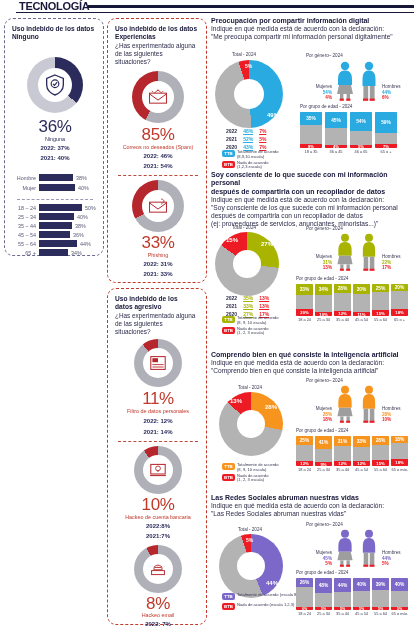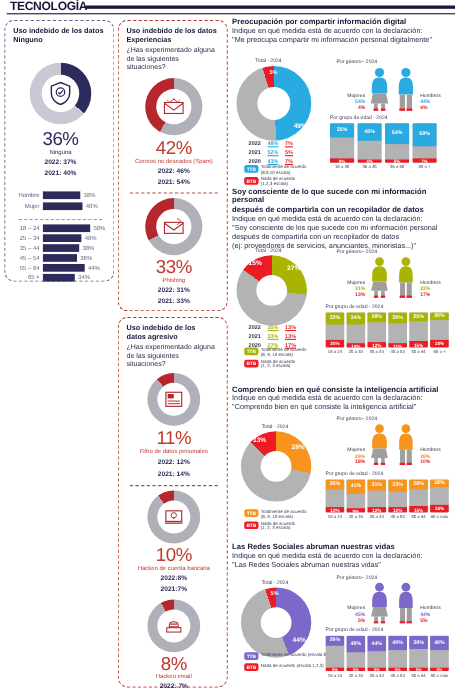--- a/index.html
+++ b/index.html
@@ -5,21 +5,21 @@
   * { box-sizing: border-box; margin:0; padding:0; }
   body {
     width: 414px; height: 629px;
     background: #ffffff;
     font-family: "Liberation Sans", sans-serif;
     color: #2b2b4a;
     overflow: hidden;
     position: relative;
   }
   
-  .hdr { position:absolute; left:6px; top:0; width:360px; height:14px; }
+  .hdr { position:absolute; left:16px; top:0; width:360px; height:14px; }
   .hdr-title { position:absolute; left:3px; top:0px; font-size:11px; font-weight:bold; letter-spacing:-.3px; color:#17173a; }
   .hdr-rule { position:absolute; left:72px; top:5px; width:342px; height:3px; background:#17173a; }
   .hdr-rule2 { position:absolute; left:0px; top:12px; width:414px; height:1px; background:#17173a; }
 
   
   .card { position:absolute; border:1px dashed #6b6b8f; border-radius:9px; background:#fff; }
   .card.red { border-color:#c0392b; }
   .card-title { font-size:6.6px; font-weight:bold; line-height:1.25; color:#17173a; }
   .card-sub { font-size:6.4px; line-height:1.25; color:#2b2b4a; }
 
@@ -165,21 +165,21 @@
     <div class="hole" style="left:10px;top:10px;width:32px;height:32px;"></div>
     <div class="glyph">
       <svg width="20" height="16" viewBox="0 0 26 20">
         <path d="M2 6 L13 14 L24 6" fill="none" stroke="#b5272d" stroke-width="1.3"></path>
         <rect x="2" y="5" width="22" height="13" fill="none" stroke="#b5272d" stroke-width="1.3"></rect>
         <path d="M8 5 L13 1 L18 5" fill="none" stroke="#b5272d" stroke-width="1.1"></path>
         <path d="M5 2 L7 4 M20 2 L18 4 M13 0 L13 2" stroke="#b5272d" stroke-width="1"></path>
       </svg>
     </div>
   </div>
-  <div class="big-pct red" style="position:absolute;left:0;top:106px;width:100px;">42%</div>
+  <div class="big-pct red" style="position:absolute;left:0;top:106px;width:100px;">85%</div>
   <div class="cap red" style="position:absolute;left:0;top:125px;width:100px;">Correos no deseados (Spam)</div>
   <div class="yr" style="position:absolute;left:0;top:134px;width:100px;">2022: 46%</div>
   <div class="yr" style="position:absolute;left:0;top:144px;width:100px;">2021: 54%</div>
 
   <div class="divider-dash" style="position:absolute;left:10px;top:156px;width:80px;"></div>
 
   <div class="donut" style="width:52px;height:52px;left:24px;top:161px;position:absolute;
               background:conic-gradient(#b0b0b8 0% 67%, #b5272d 67% 100%);">
     <div class="hole" style="left:10px;top:10px;width:32px;height:32px;"></div>
     <div class="glyph">

